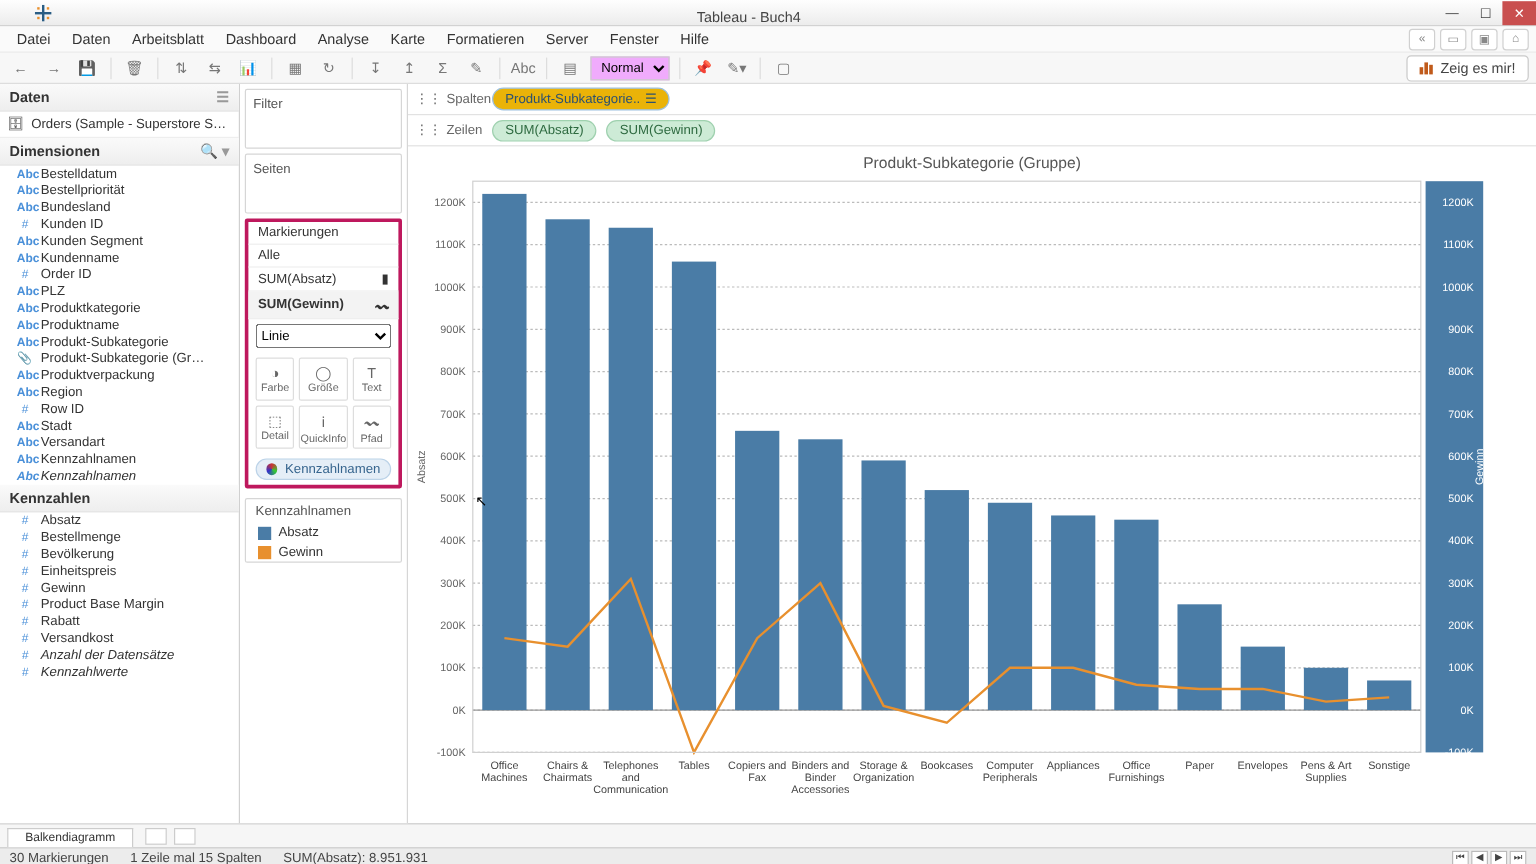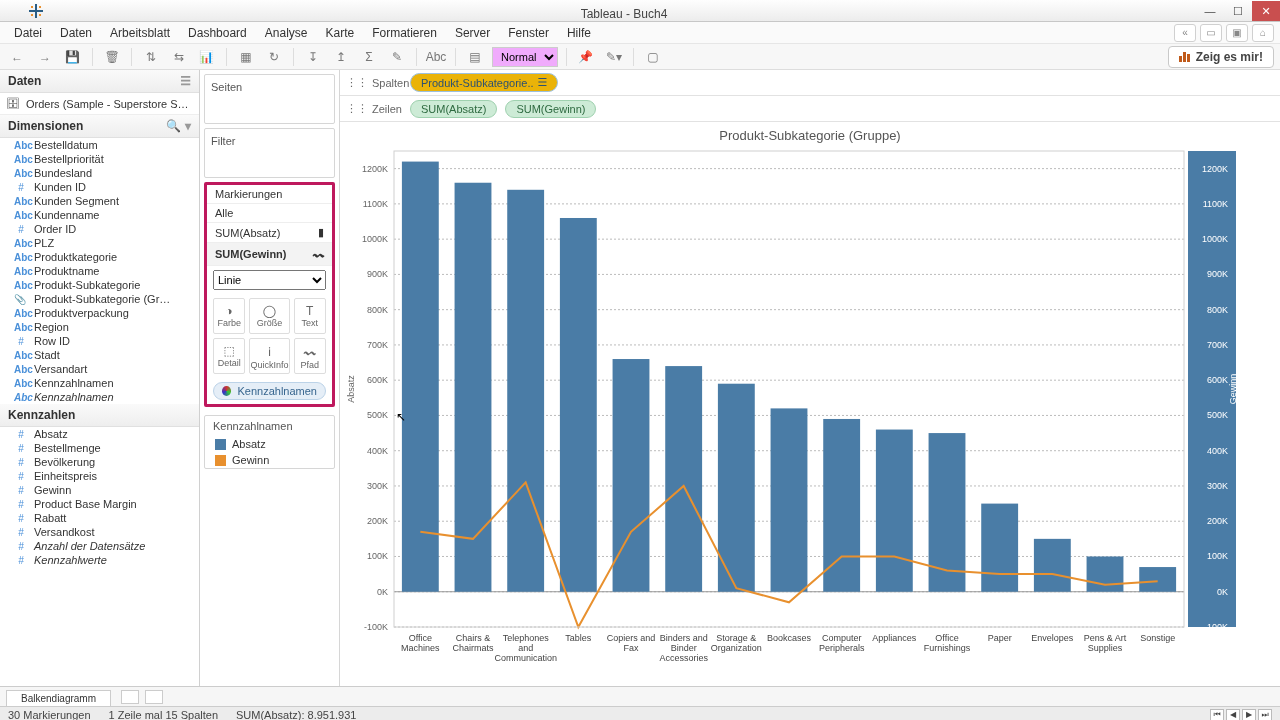--- a/index.html
+++ b/index.html
@@ -18,21 +18,21 @@
 .menubar .menus { display:flex; gap: 2px;}
 .menubar .menu { padding: 2px 8px;}
 .menubar .right-icons { display:flex; gap:4px;}
 .menubar .ricon { width:22px; height:18px; border:1px solid #d0d0d0; border-radius:3px; display:flex;align-items:center;justify-content:center;font-size:10px;color:#888;background:#fff;}
 
 
 .toolbar { height: 26px; background:#f7f7f7; border-bottom:1px solid #ddd; display:flex; align-items:center; padding:0 6px; gap:6px;}
 .tb-btn { width:22px;height:20px;display:flex;align-items:center;justify-content:center;color:#777;font-size:12px;}
 .tb-sep { width:1px; height:18px; background:#ddd; margin:0 2px;}
 .tb-select { height:20px; border:1px solid #ccc; font-size:11px; padding:0 4px; background:#f0abfc;}
-.tb-right { margin-left:auto; display:flex; align-items:center; gap:8px;font-weight:bold;}
+.tb-right { margin-left:auto; display:flex; align-items:center; gap:8px;}
 .zeigmir { border:1px solid #c9c9c9; border-radius:4px; padding:3px 10px; display:flex; align-items:center; gap:6px; background:#fff; font-size:12px; color:#444;}
 .zeigmir .bars{display:inline-flex;gap:1px;align-items:flex-end;} .zeigmir .b{width:3px;background:#c05a1a;}
 
 
 .workspace { display:flex; height: calc(720px - 22px - 22px - 26px - 18px - 16px); }
 
 
 .datapane { width:200px; border-right:1px solid #d0d0d0; display:flex; flex-direction:column; background:#fff;}
 .datapane .section-hd { font-weight:bold; font-size:12px; padding:4px 8px; background:linear-gradient(#fafafa,#eee); border-bottom:1px solid #e0e0e0; display:flex; align-items:center; justify-content:space-between;}
 .data-source { padding:4px 6px; display:flex; align-items:center; gap:6px; font-size:11px; border-bottom:1px solid #eee;}
@@ -311,25 +311,25 @@
           <div class="field italic">
             <span class="ft ft-num">#</span>
             <span>Kennzahlwerte</span>
           </div>
         </div>
       </div>
   </div>
 
   <div class="shelves">
     <div class="shelf-card">
+        <div class="shelf-title">Filter</div>
+        <div style="height:20px"></div>
+      </div>
+    <div class="shelf-card">
         <div class="shelf-title">Seiten</div>
-        <div style="height:20px"></div>
-      </div>
-    <div class="shelf-card">
-        <div class="shelf-title">Filter</div>
         <div style="height:20px"></div>
       </div>
     <div class="mark-card">
       <div class="mark-row">
           <span>Markierungen</span>
         </div>
       <div class="mark-row">
           <span>Alle</span>
         </div>
       <div class="mark-row">

